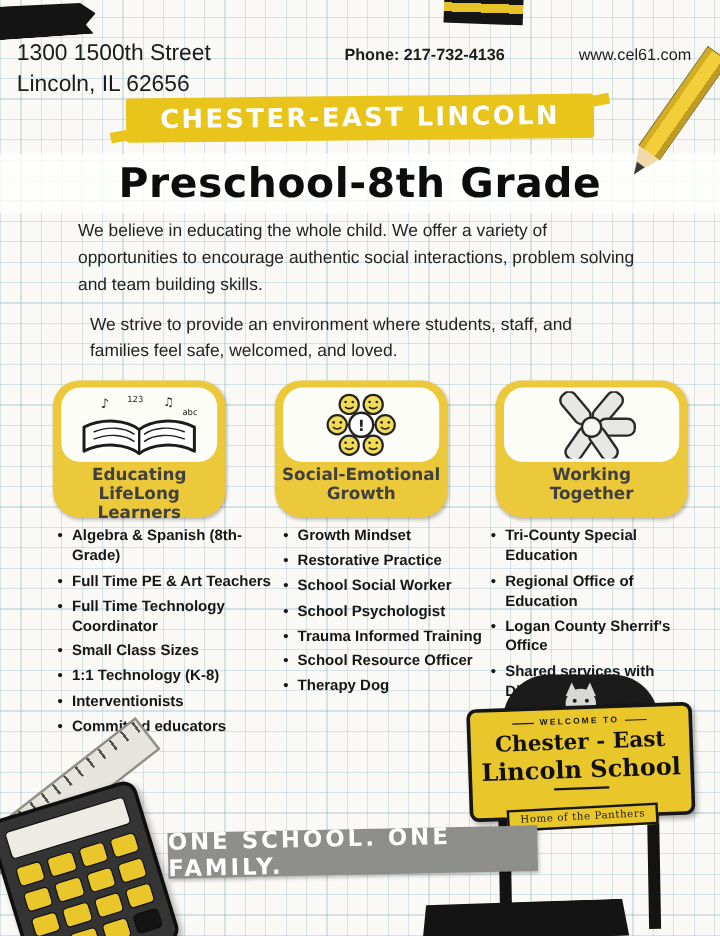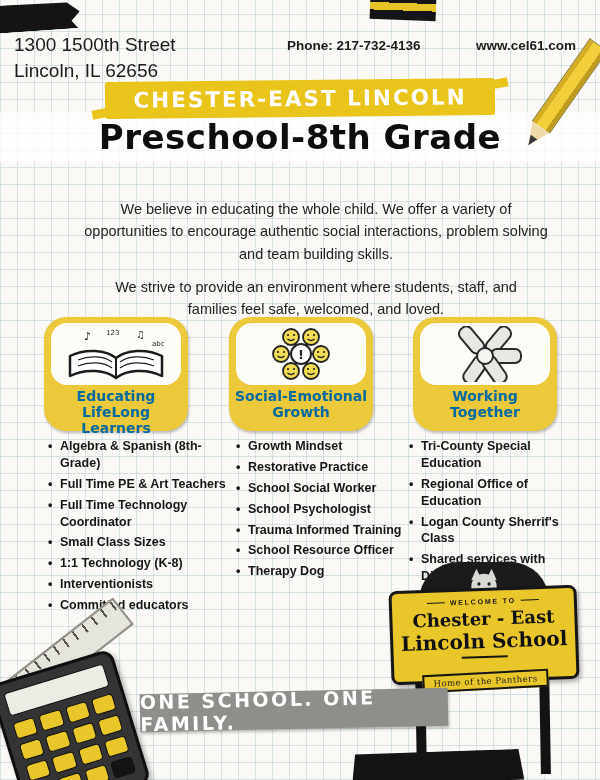--- a/index.html
+++ b/index.html
@@ -14,56 +14,56 @@
   .tape{position:absolute;background:#141414;z-index:6;}
   .tape-tl{left:-8px;top:3px;width:88px;height:28px;transform:rotate(-4deg);
     clip-path:polygon(0 0,86% 6%,100% 40%,90% 72%,97% 100%,0 100%);}
   .tape-tc{left:370px;top:-5px;width:66px;height:25px;transform:rotate(2deg);
     background:linear-gradient(180deg,#151515 0 32%,#e6c428 32% 62%,#151515 62% 100%);}
   .tape-b{left:352px;top:751px;width:172px;height:31px;transform:rotate(-1.5deg);
     clip-path:polygon(2% 4%,97% 0,100% 100%,0 94%);}
   
   .address{position:absolute;left:14px;top:32px;font-size:19px;font-weight:400;line-height:1.35;}
   .phone{position:absolute;left:240px;top:38px;font-size:13.5px;font-weight:700;margin-left:47px;}
-  .website{position:absolute;right:24px;top:38px;font-size:13.5px;font-weight:700;}
+  .website{position:absolute;right:24px;top:38px;font-size:13.5px;font-weight:400;}
   
   .pencil{position:absolute;top:44px;right:-8px;width:20px;height:134px;
     transform:rotate(35deg);transform-origin:50% 0;z-index:5;}
   .pencil-body{width:20px;height:100px;border:1px solid #8a741a;border-bottom:none;
     background:linear-gradient(90deg,#d4ad22 0 22%,#f2cf3a 22% 78%,#bf9c1e 78% 100%);}
   .pencil-wood{width:0;height:0;margin-left:1px;border-left:10px solid transparent;
     border-right:10px solid transparent;border-top:22px solid #efd9a8;}
   .pencil-lead{width:0;height:0;margin:-10px 0 0 7px;border-left:4px solid transparent;
     border-right:4px solid transparent;border-top:10px solid #3a3a3a;}
   
   .hl-title{position:absolute;left:105px;top:80px;width:390px;height:37px;background:#e9c51c;
     transform:rotate(-0.6deg);display:flex;align-items:center;justify-content:center;
     color:#fff;font-size:21.5px;font-weight:700;letter-spacing:2px;border-radius:3px;
     font-family:"DejaVu Sans",sans-serif;z-index:2;}
   .hl-title::before{content:"";position:absolute;left:-13px;bottom:1px;width:18px;height:9px;
     background:#e9c51c;transform:rotate(-10deg);}
   .hl-title::after{content:"";position:absolute;right:-13px;top:1px;width:18px;height:9px;
     background:#e9c51c;transform:rotate(-10deg);}
-  .subtitle-band{position:absolute;left:0;top:112px;width:100%;height:50px;
+  .subtitle-band{position:absolute;left:0;top:128px;width:100%;height:50px;
     background:rgba(255,255,255,.78);display:flex;align-items:center;justify-content:center;}
   .subtitle{font-size:34px;font-weight:800;letter-spacing:.5px;color:#0d0d0d;
     font-family:"DejaVu Sans",sans-serif;}
   
-  .intro{position:absolute;left:50%;transform:translateX(-50%);text-align:center;
-    font-size:14.5px;line-height:1.55;color:#222;margin:16px;}
+  .intro{position:absolute;left:50%;transform:translateX(-50%);text-align:left;
+    font-size:14.5px;line-height:1.55;color:#222;margin:0;}
   .p1{top:182px;width:470px;}
   .p2{top:260px;width:450px;}
   
   .card{position:absolute;top:317px;width:144px;height:114px;background:#ecc93a;
     border-radius:22px;box-shadow:1px 2px 3px rgba(0,0,0,.25);}
-  .card1{left:44px;}.card2{left:229px;}.card3{left:413px;}
+  .card1{left:44px;}.card2{left:229px;}.card3{left:413px;padding-left:16px;}
   .card-icon{position:absolute;left:7px;top:6px;right:7px;height:62px;background:#fdfdf8;
     border-radius:16px;display:flex;align-items:center;justify-content:center;overflow:hidden;}
   .card-title{position:absolute;left:4px;right:4px;top:71px;text-align:center;font-weight:700;
-    font-size:14px;line-height:1.15;color:#0369a1;font-family:"DejaVu Sans",sans-serif;}
+    font-size:14px;line-height:1.15;color:#404040;font-family:"DejaVu Sans",sans-serif;}
   .card3 .card-title{left:28px;right:28px;}
   
   .plist{position:absolute;top:438px;margin:0;padding:0;list-style:none;
     font-size:12.5px;line-height:1.35;color:#161616;}
   .plist li{position:relative;padding-left:13px;margin-bottom:4px;font-weight:bold;}
   .plist li::before{content:"\2022";position:absolute;left:1px;top:0;}
   .list1{left:47px;width:182px;}
   .list2{left:235px;width:172px;}
   .list3{left:408px;width:182px;}
   
@@ -233,21 +233,21 @@
     <li>Restorative Practice</li>
     <li>School Social Worker</li>
     <li>School Psychologist</li>
     <li>Trauma Informed Training</li>
     <li>School Resource Officer</li>
     <li>Therapy Dog</li>
   </ul>
   <ul class="plist list3">
     <li>Tri-County Special Education</li>
     <li>Regional Office of Education</li>
-    <li>Logan County Sherrif's Class</li>
+    <li>Logan County Sherrif's Office</li>
     <li>Shared services with District 27 &amp; WLB</li>
     <li>Multiple extra-curricular activities</li>
   </ul>
 
   <div class="sign">
     <div class="sign-arch">
       <svg width="56" height="38" viewBox="0 0 44 30">
         <polygon points="12,12 16,3 20,11" fill="#d8d8d4"></polygon>
         <polygon points="24,11 28,3 32,12" fill="#d8d8d4"></polygon>
         <circle cx="22" cy="17" r="10" fill="#d8d8d4"></circle>

